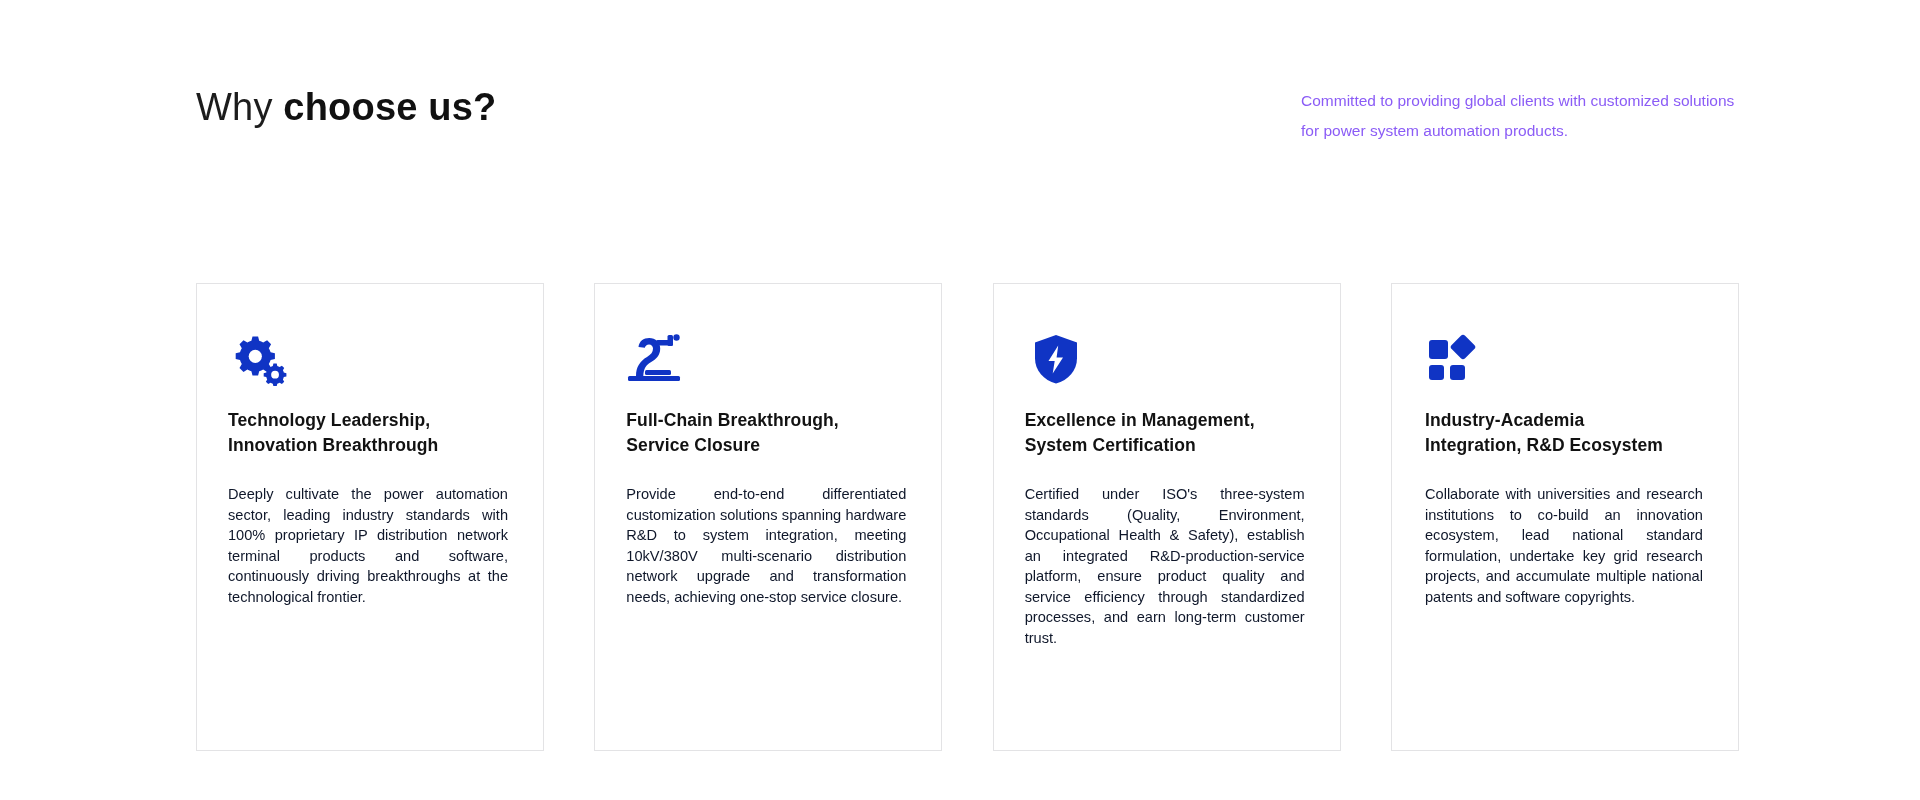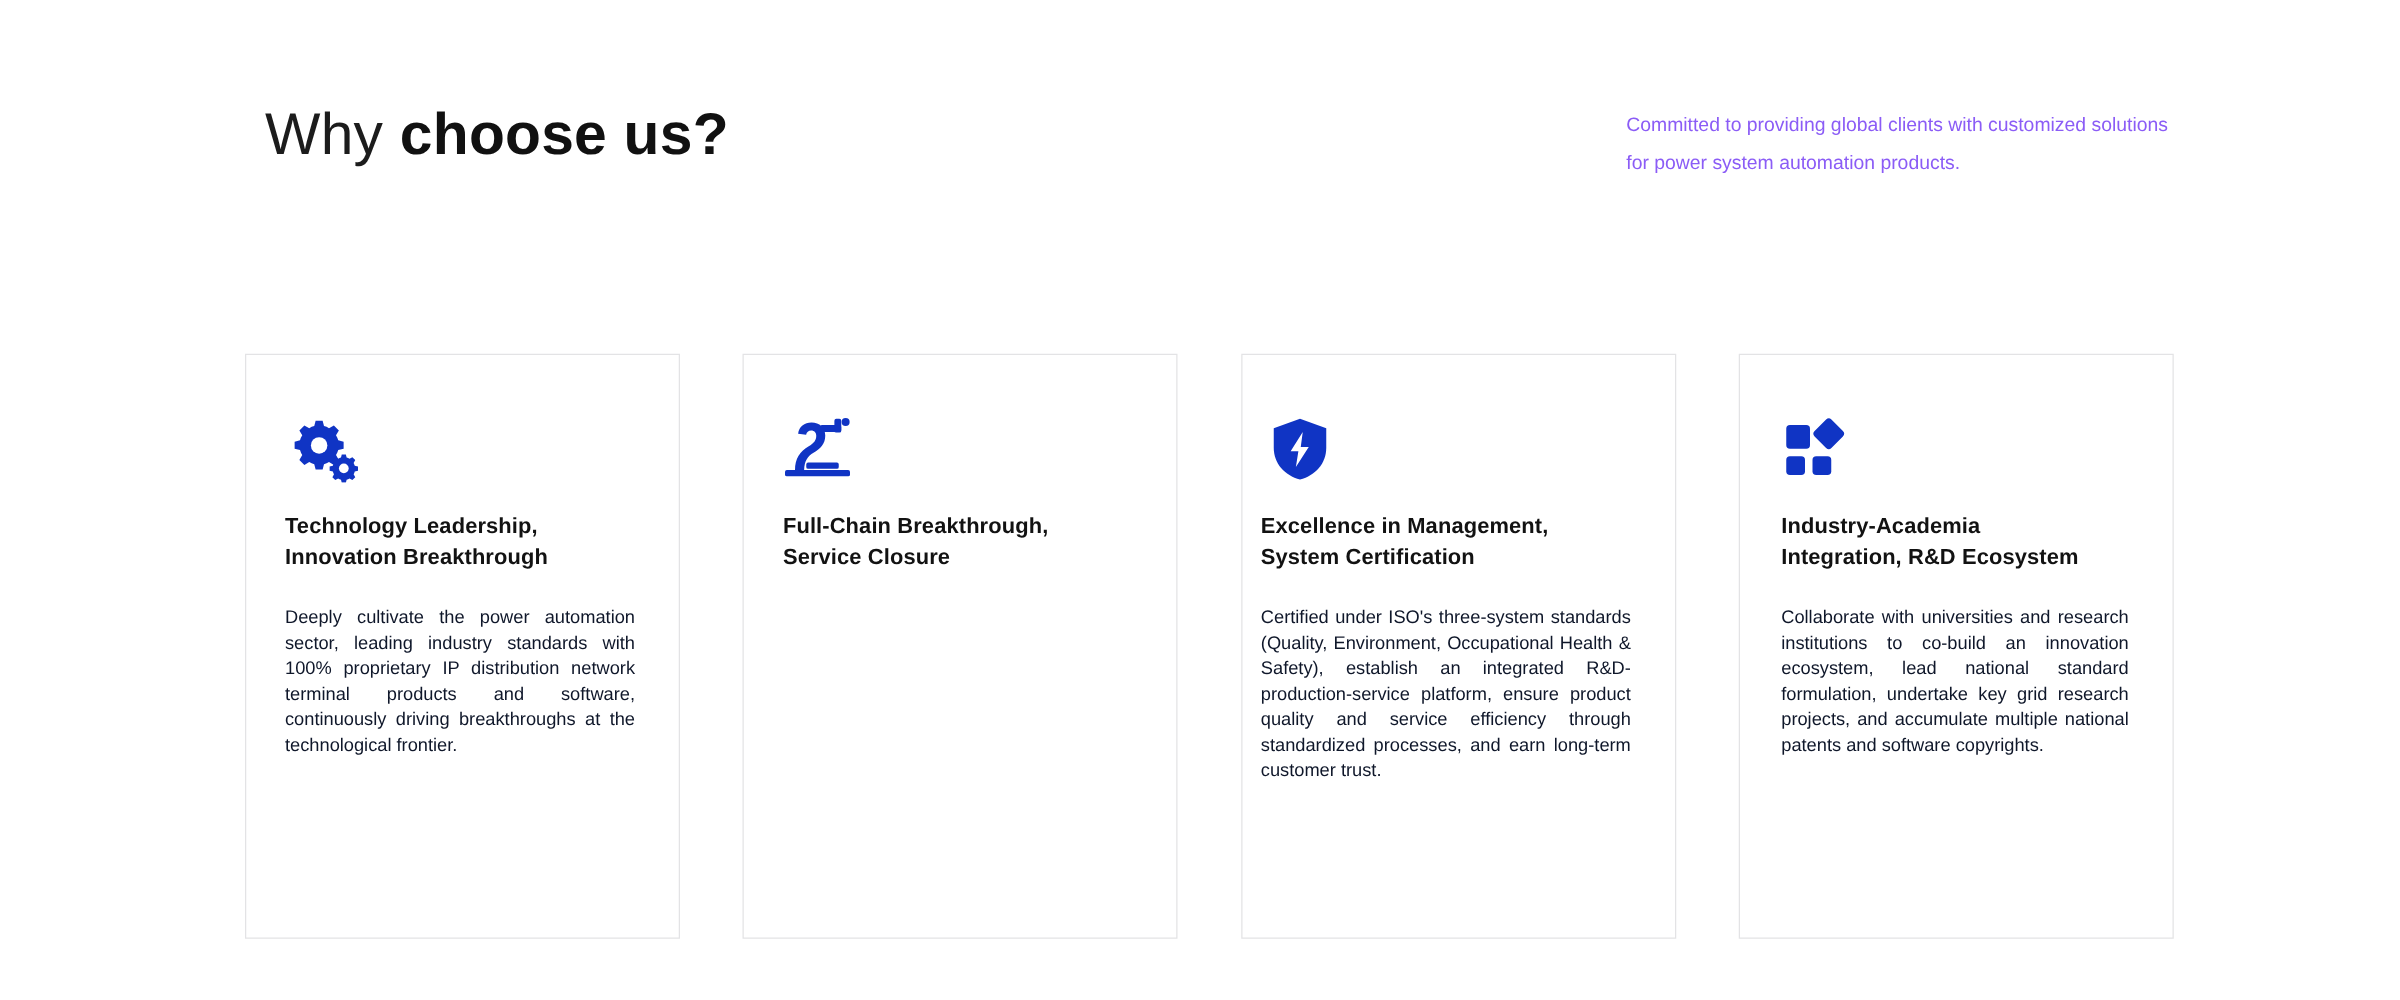--- a/index.html
+++ b/index.html
@@ -26,23 +26,23 @@
   
   .header {
     position: absolute;
     left: 196px;
     top: 78px;
     width: 1550px;
     height: 70px;
   }
   .title {
     position: absolute;
-    left: 16px;
+    left: 0;
     top: 0;
-    font-size: 47px;
+    font-size: 38px;
     line-height: 58px;
     letter-spacing: 0.2px;
     white-space: nowrap;
   }
   .title .light {
     font-weight: 400;
     color: #1c1c1c;
   }
   .title .bold {
     font-weight: 700;
@@ -105,21 +105,21 @@
     text-align: justify;
     text-justify: inter-word;
     font-weight: 400;
     hyphens: auto;
     -webkit-hyphens: auto;
   }
 
   
   .card.c1 { padding-left: 31px; }
   .card.c2 { padding-left: 31px; }
-  .card.c3 { padding-left: 15px; }
+  .card.c3 { padding-left: 31px; }
   .card.c4 { padding-left: 33px; }
   .card.c4 .card-body { text-align: justify; }
 </style>
 </head>
 <body>
 
 <div class="page">
 
   <div class="header">
     <div class="title">
@@ -154,20 +154,21 @@
             <rect x="2" y="44" width="52" height="5" rx="1.5"></rect>
             <path d="M10 44c0-9 4-15 11-19 4-2.4 6-4.6 6-8.4 0-2.5-1.6-4.2-4-4.2-2.2 0-3.8 1.4-4.1 3.4l-6.4-.9C13.1 9.3 17.6 6 23.2 6c6.5 0 11 4.3 11 10.4 0 6.7-3.8 10.6-9.4 13.8-4.6 2.6-7.2 6.4-7.5 13.8H10z"></path>
             <rect x="30" y="8" width="17" height="5.5" rx="1.5"></rect>
             <rect x="41.5" y="3" width="5.5" height="11" rx="1.5"></rect>
             <circle cx="50.5" cy="5.5" r="3.2"></circle>
             <rect x="19" y="38" width="26" height="5" rx="1.5"></rect>
           </g>
         </svg>
       </div>
       <div class="card-title">Full-Chain Breakthrough, Service Closure</div>
+      <div class="card-body">Provide end-to-end differentiated customization solutions spanning hardware R&amp;D to system integration, meeting 10kV/380V multi-scenario distribution network upgrade and transformation needs, achieving one-stop service closure.</div>
     </div>
 
     <div class="card c3">
       <div class="card-icon">
         <svg width="62" height="54" viewBox="0 0 62 54" xmlns="http://www.w3.org/2000/svg">
           <path d="M31 3 10 10.5v15.8C10 38.6 18.7 48.3 31 51.5c12.3-3.2 21-12.9 21-25.2V10.5L31 3z" fill="#1034c4"></path>
           <path d="M33.2 13.5 23.5 29h6.2l-2 12.5L38 25.5h-6.4l1.6-12z" fill="#ffffff"></path>
         </svg>
       </div>
       <div class="card-title">Excellence in Management, System Certification</div>

